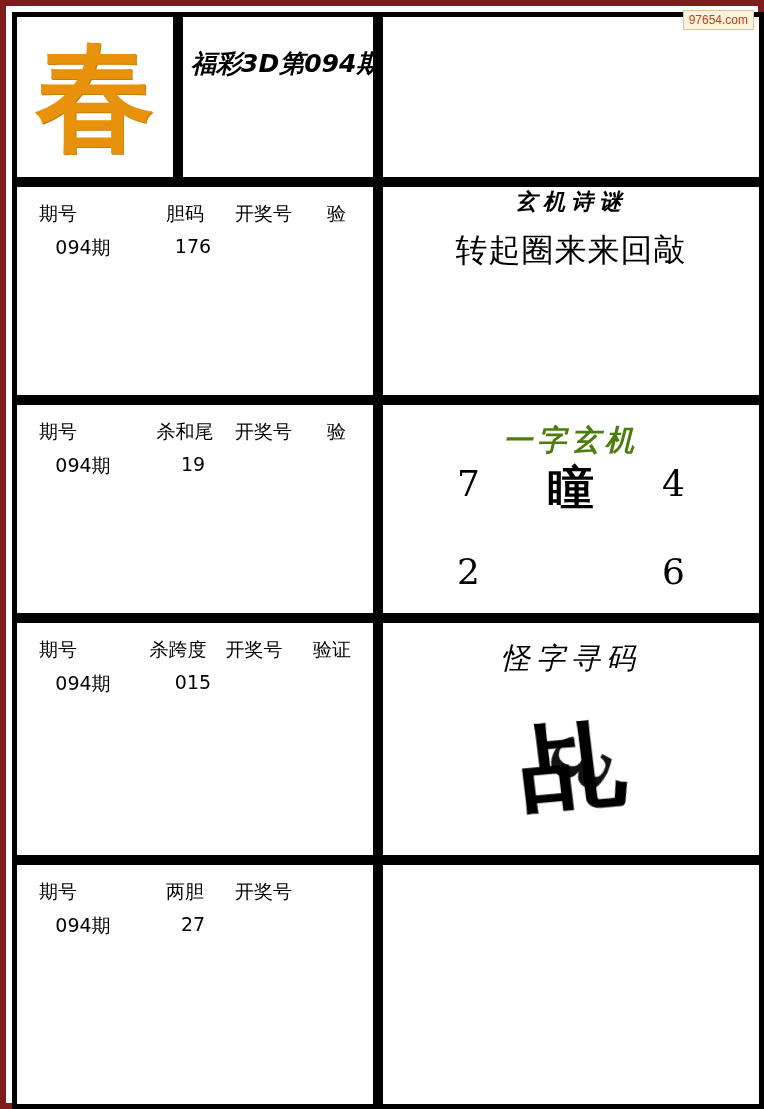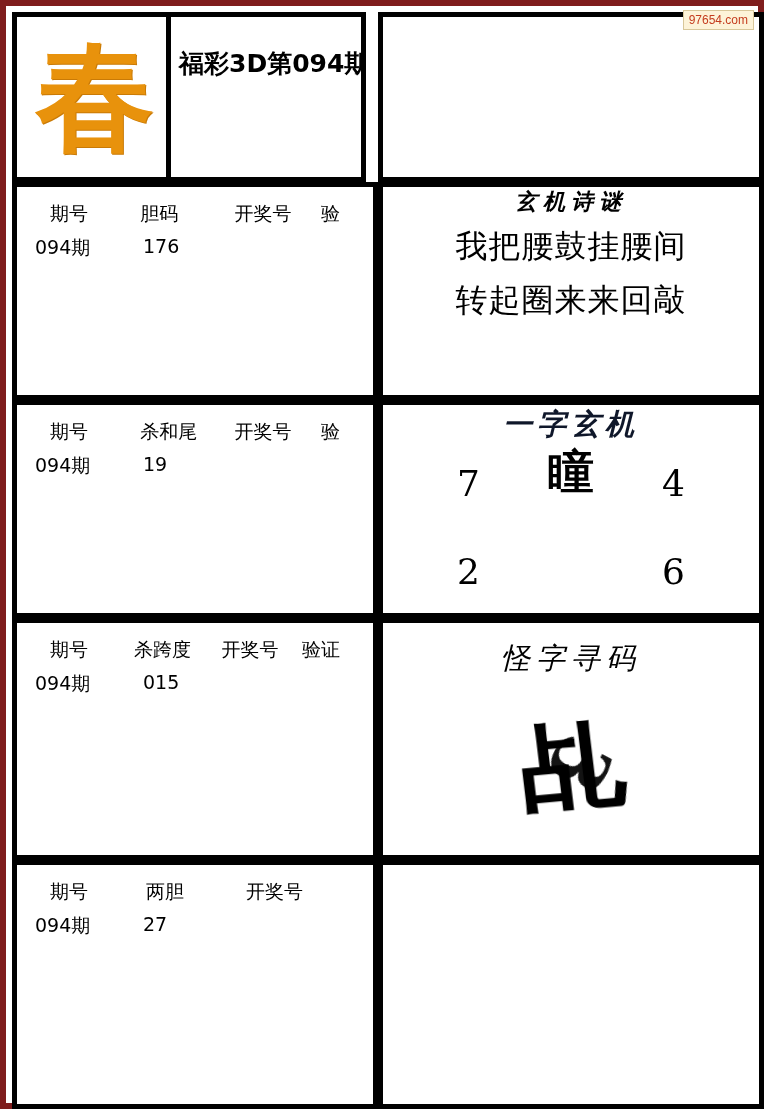--- a/index.html
+++ b/index.html
@@ -57,21 +57,21 @@
     justify-content: center;
     font-family: "DejaVu Serif", serif;
     font-size: 118px;
     font-weight: bold;
     color: #e8920c;
     line-height: 1;
     text-shadow: 1px 1px 0 #c97a06;
   }
 
   
-  .title-cell { left: 160px; top: 6px; width: 200px; height: 170px; }
+  .title-cell { left: 172px; top: 6px; width: 200px; height: 170px; font-style: italic; }
   .title-text {
     position: absolute;
     left: 8px;
     top: 30px;
     font-family: "DejaVu Sans", sans-serif;
     font-size: 25px;
     font-weight: bold;
     color: #000000;
     letter-spacing: 0px;
     white-space: nowrap;
@@ -87,38 +87,39 @@
   .row3 { top: 612px; height: 242px; }
   .row4 { top: 854px; height: 249px; }
 
   .info-head {
     position: absolute;
     left: 0; right: 0; top: 14px;
     font-family: "DejaVu Sans", sans-serif;
     font-size: 19px;
     color: #000000;
     display: flex;
-    padding: 0 33px;
+    padding: 0 22px;
     box-sizing: border-box;
   }
   .info-head span { white-space: nowrap; }
   .h-c1 { width: 96px; }
-  .h-c2 { width: 100px; }
+  .h-c2 { width: 100px; text-align: center; }
   .h-c3 { width: 92px; }
   .h-c4 { flex: 1; }
 
   .info-vals {
     position: absolute;
     left: 0; right: 0; top: 48px;
     font-family: "DejaVu Sans", sans-serif;
     font-size: 19px;
     color: #000000;
     display: flex;
     padding: 0 18px;
     box-sizing: border-box;
+    text-align: center;
   }
   .v-c1 { width: 96px; }
   .v-c2 { width: 100px; margin-left: 12px; }
   .v-c3 { width: 92px; }
   .v-c4 { flex: 1; }
 
   
   .right-cell { left: 372px; width: 386px; }
   .r1 { top: 176px; height: 218px; }
   .r2 { top: 394px; height: 218px; }
@@ -147,22 +148,22 @@
   }
 
   
   .r2-title {
     text-align: center;
     font-family: "DejaVu Serif", serif;
     font-weight: bold;
     font-style: italic;
     font-size: 29px;
     letter-spacing: 5px;
-    margin-top: 0;
-    color: #0f172a;
+    margin-top: 16px;
+    color: #4d7c0f;
   }
   .r2-center {
     text-align: center;
     font-family: "DejaVu Serif", serif;
     font-weight: bold;
     font-size: 46px;
     color: #000000;
     margin-top: 2px;
     line-height: 1.05;
   }
@@ -292,21 +293,20 @@
     <div class="info-vals">
       <span class="v-c1">094期</span>
       <span class="v-c2">27</span>
       <span class="v-c3"></span>
       <span class="v-c4"></span>
     </div>
   </div>
 
   <div class="cell right-cell r1">
     <div class="brush-title">玄机诗谜</div>
-    <div class="poem">我把腰鼓挂腰间</div>
     <div class="poem" style="margin-top:12px;">转起圈来来回敲</div>
   </div>
 
   <div class="cell right-cell r2">
     <div class="r2-title">一字玄机</div>
     <div class="r2-center">瞳</div>
     <div class="corner-num cn-tl">7</div>
     <div class="corner-num cn-tr">4</div>
     <div class="corner-num cn-bl">2</div>
     <div class="corner-num cn-br">6</div>

